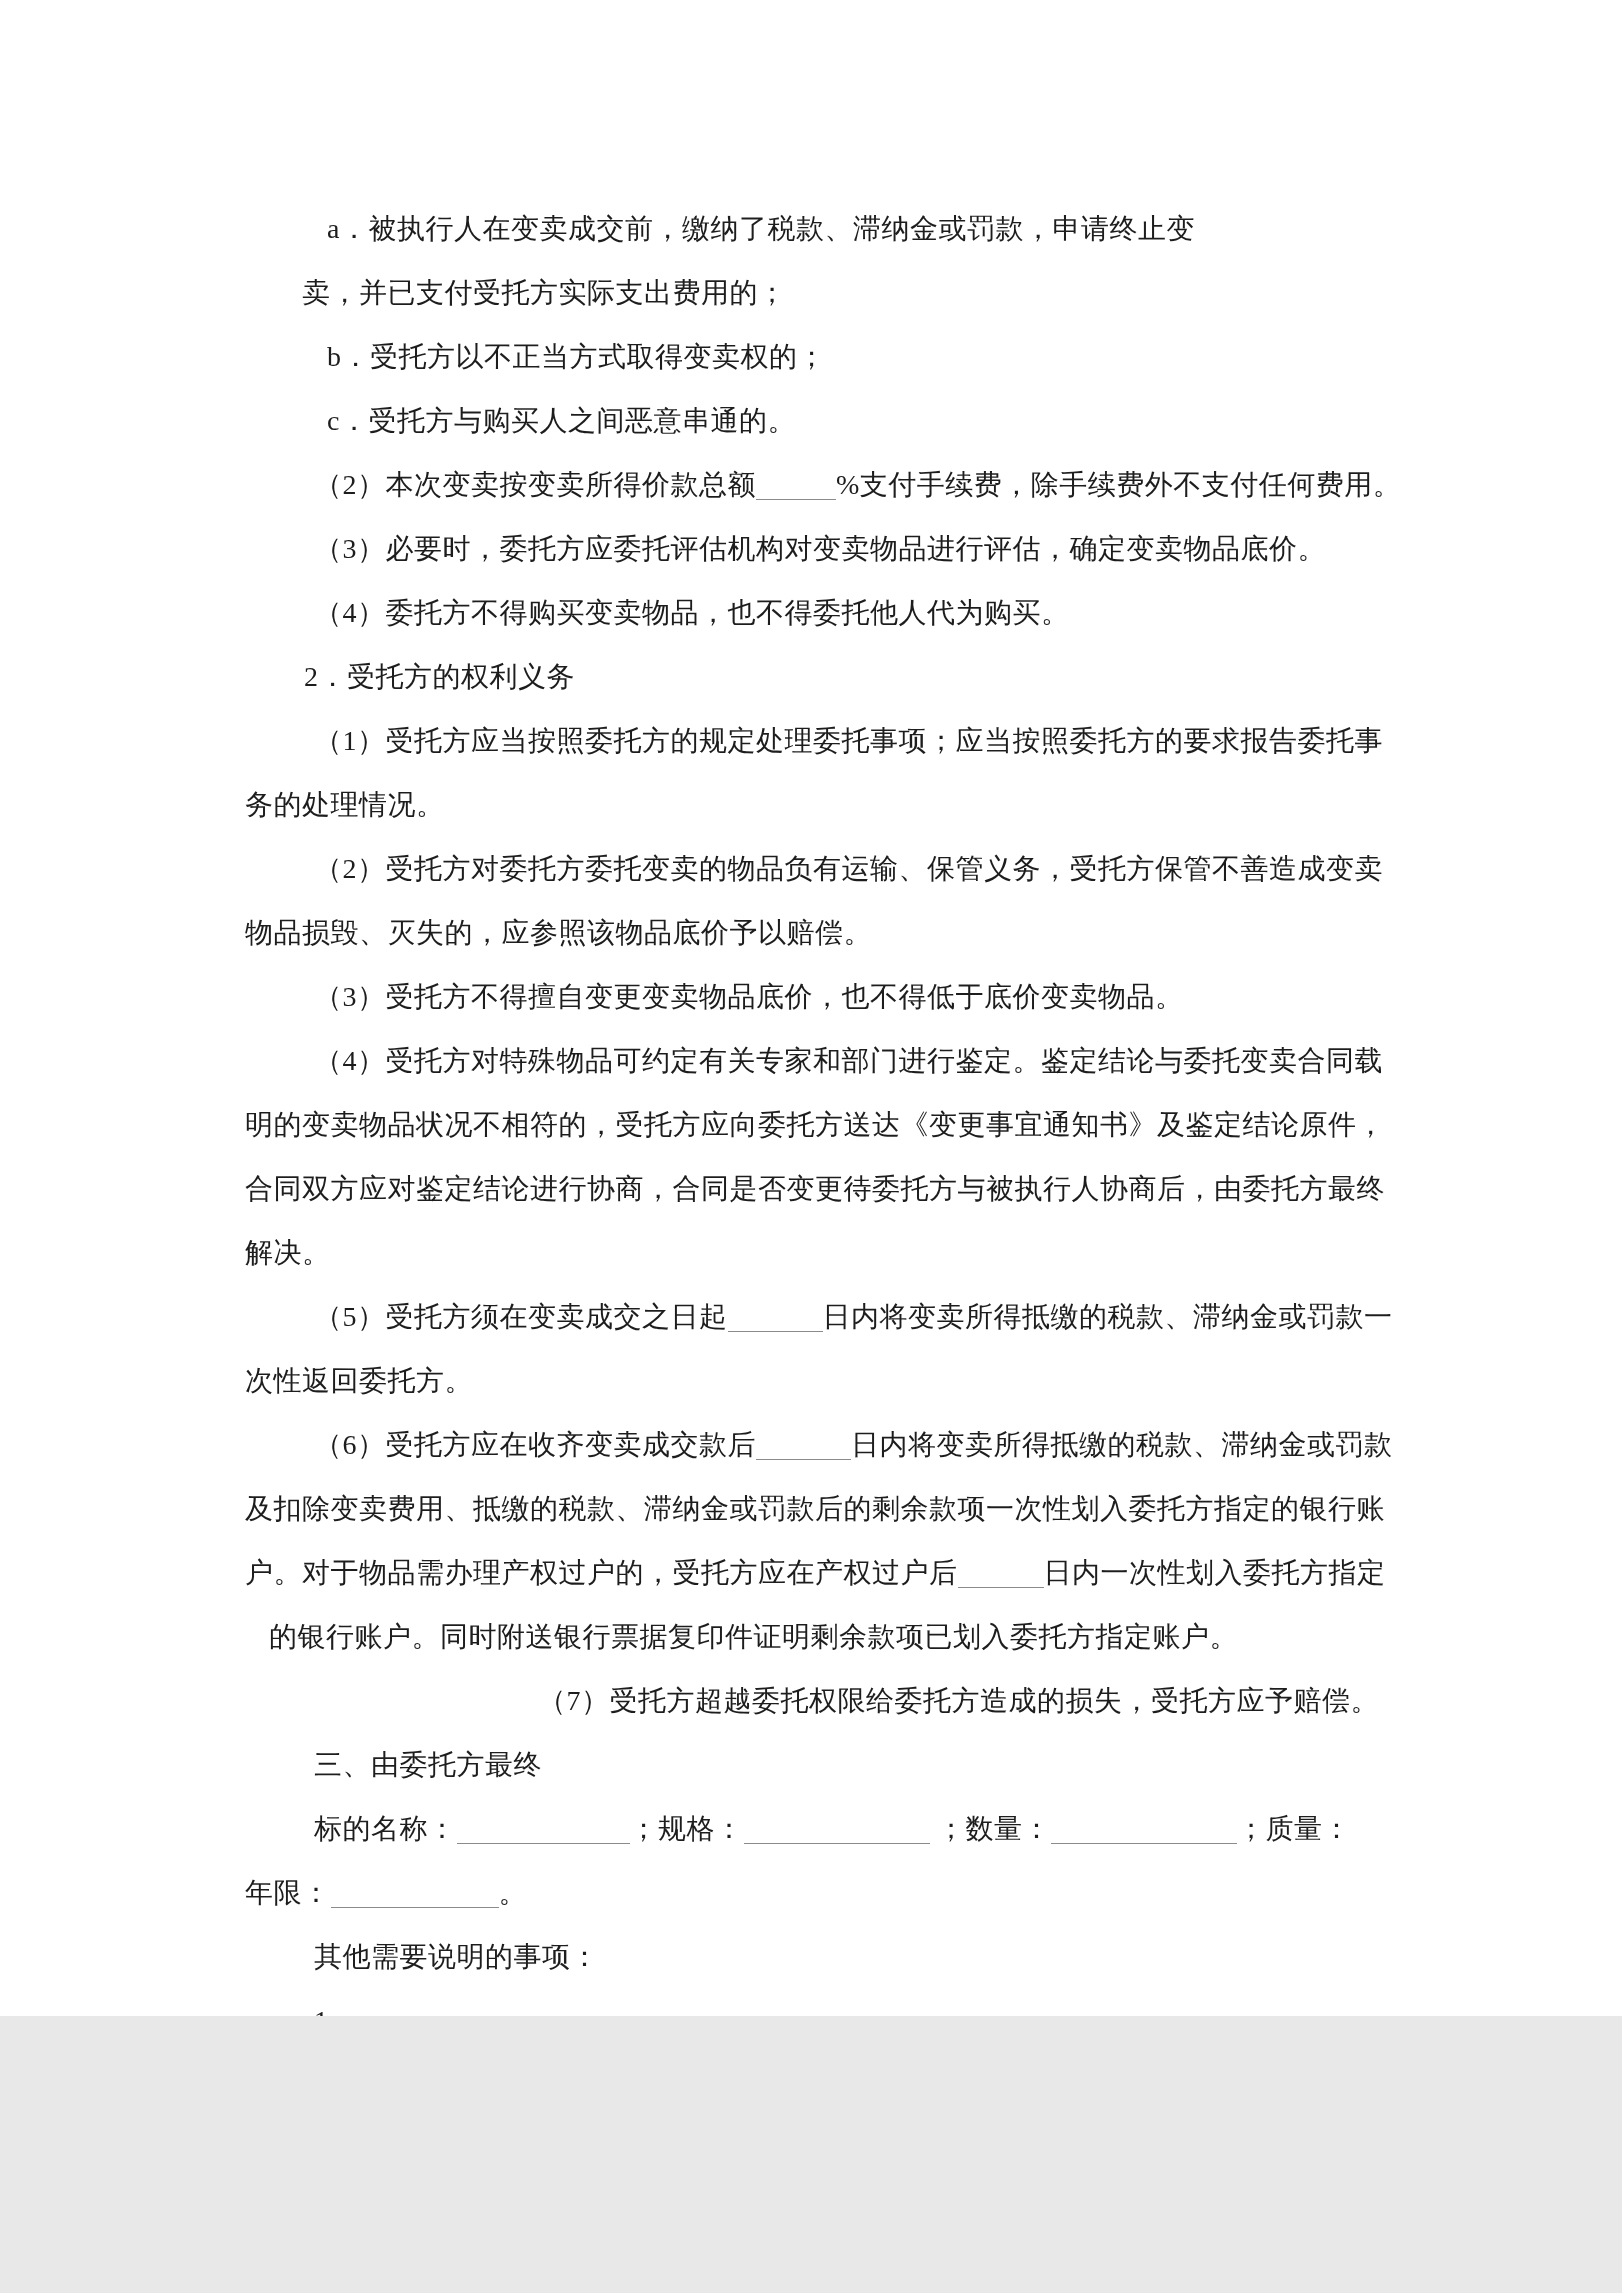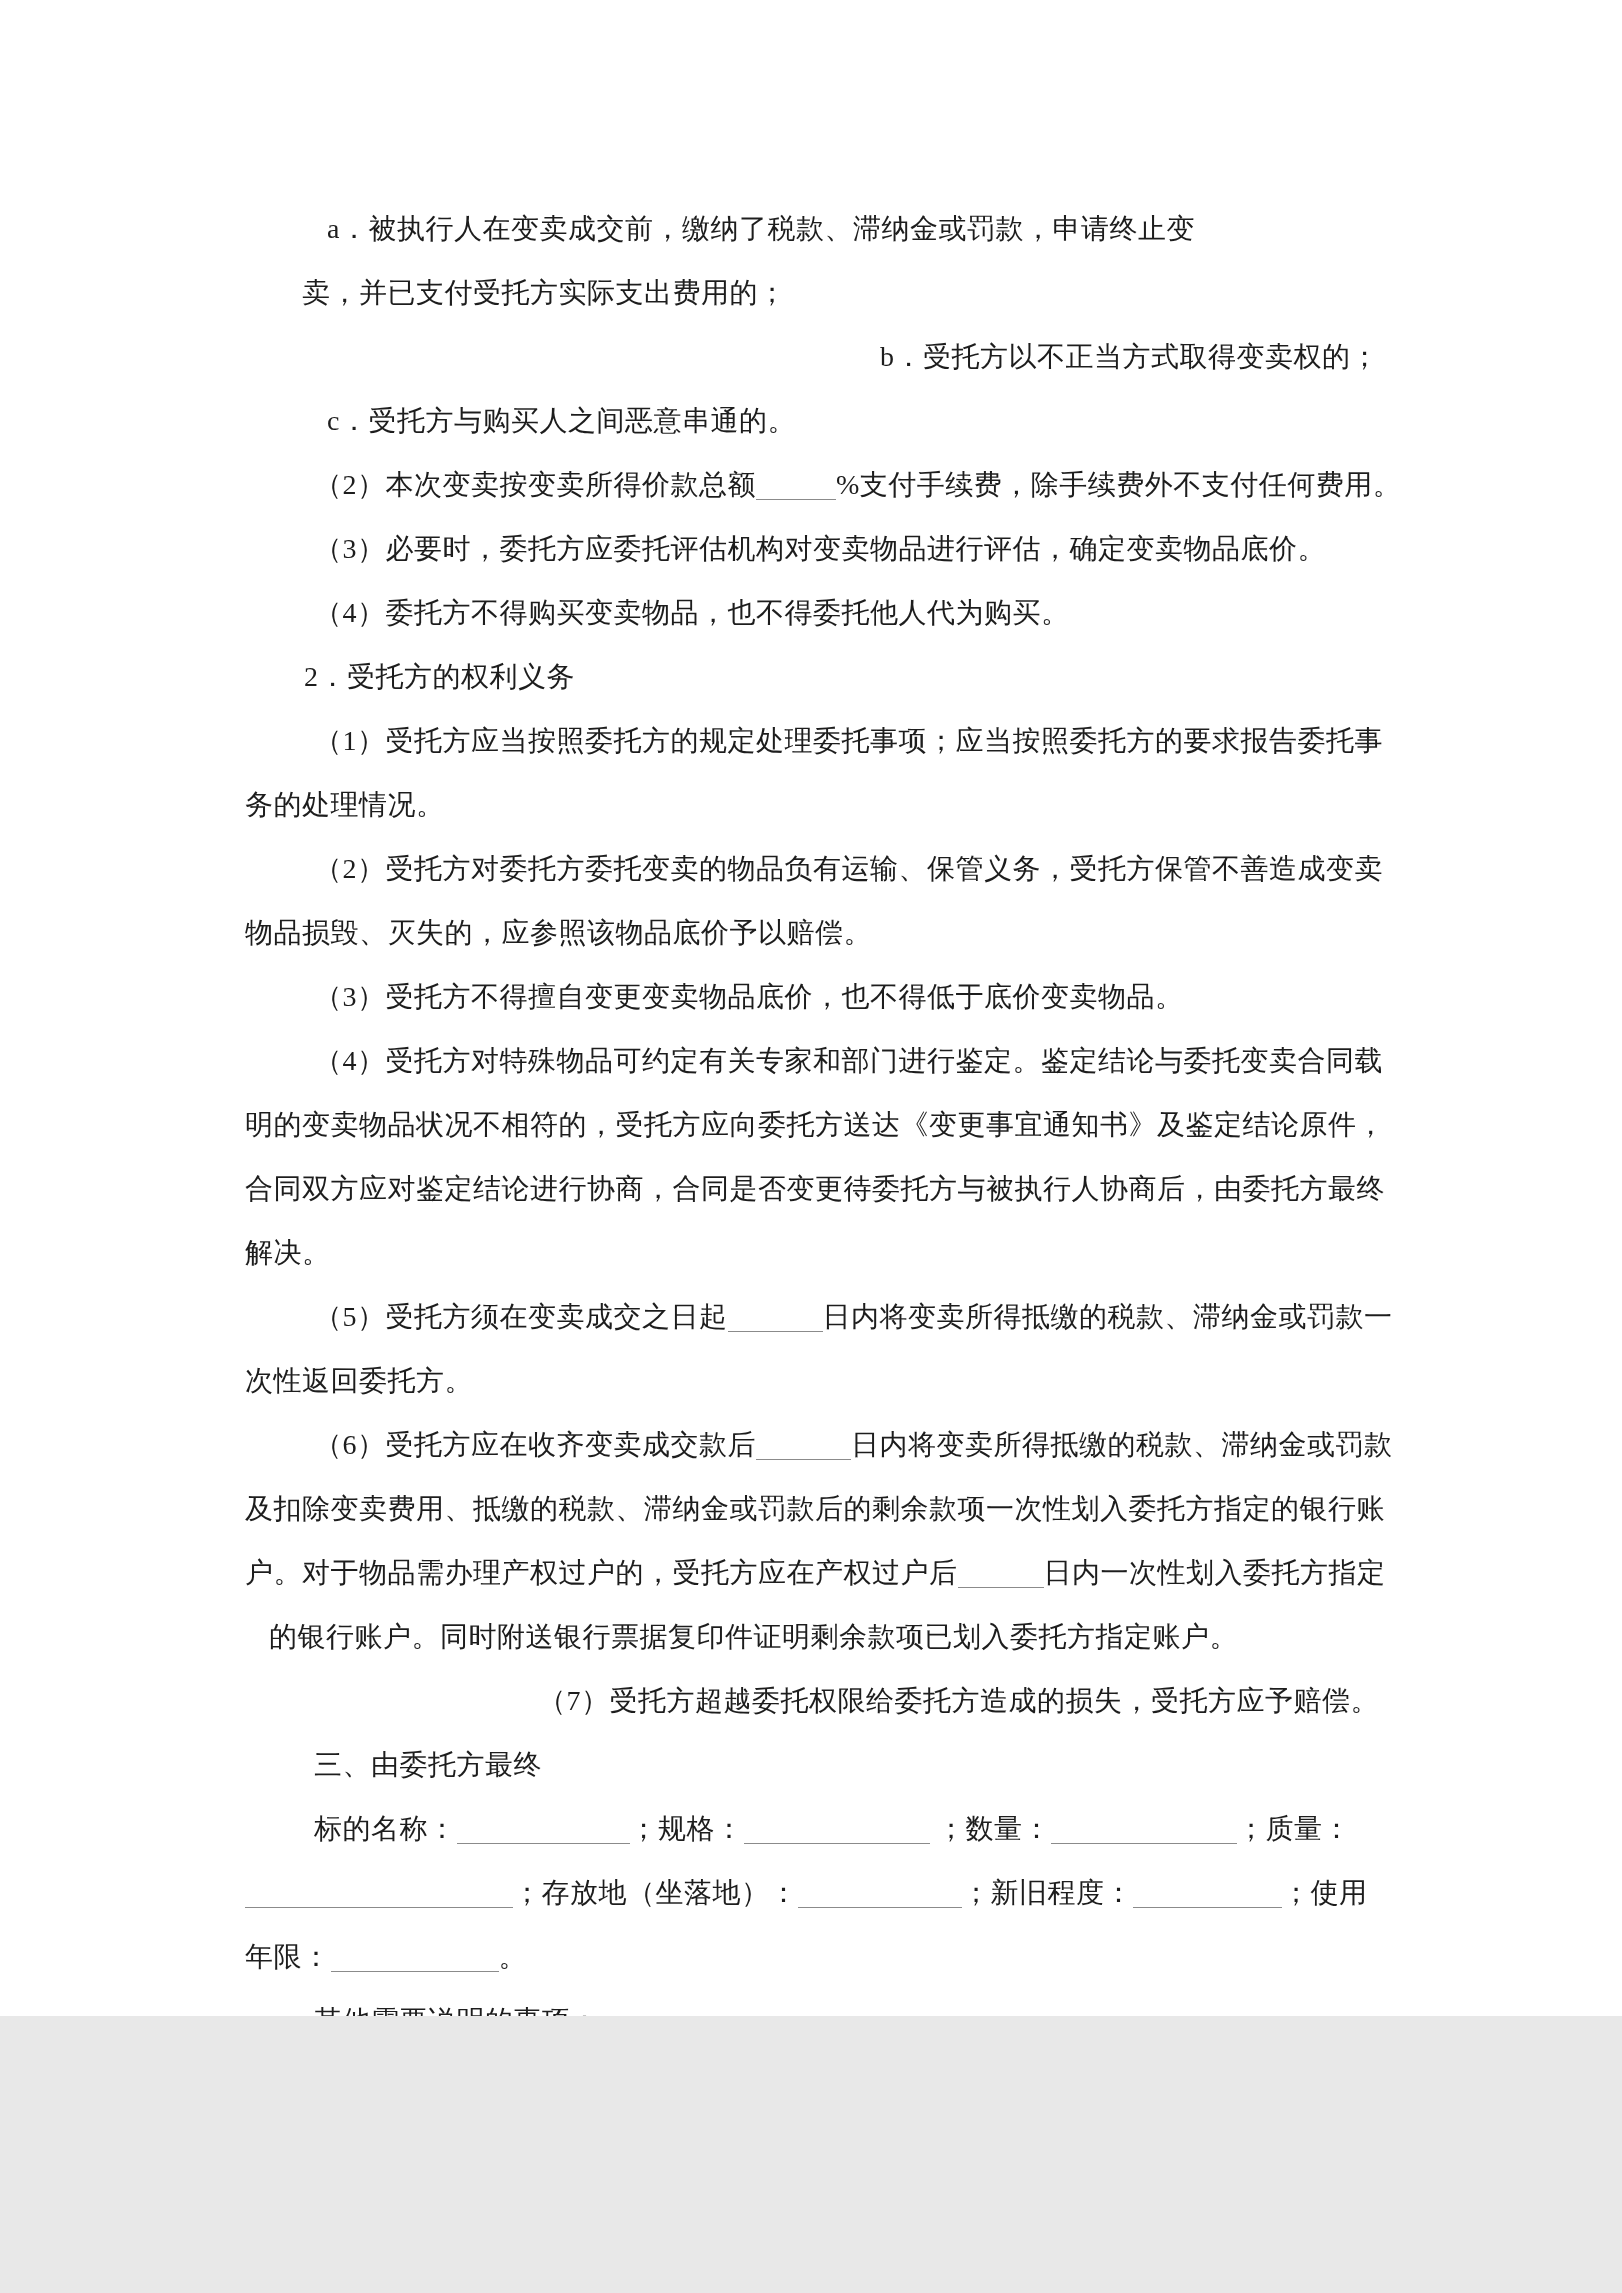--- a/index.html
+++ b/index.html
@@ -49,21 +49,21 @@
     color: #1d1d1d;
   }
 </style>
 </head>
 <body>
 
 <div class="page">
   <div class="body-text">
       <div class="line" style="padding-left: 82px;"><span class="run">a．被执行人在变卖成交前，缴纳了税款、滞纳金或罚款，申请终止变</span></div>
       <div class="line" style="padding-left: 57px;"><span class="run">卖，并已支付受托方实际支出费用的；</span></div>
-      <div class="line" style="padding-left: 82px; text-align: right;"><span class="run">b．受托方以不正当方式取得变卖权的；</span></div>
+      <div class="line" style="padding-left: 82px;"><span class="run">b．受托方以不正当方式取得变卖权的；</span></div>
       <div class="line" style="padding-left: 82px;"><span class="run">c．受托方与购买人之间恶意串通的。</span></div>
       <div class="line" style="padding-left: 69px;"><span class="run">（2）本次变卖按变卖所得价款总额</span><span class="blank" style="width: 80px;"></span><span class="run">%支付手续费，除手续费外不支付任何费用。</span></div>
       <div class="line" style="padding-left: 69px;"><span class="run">（3）必要时，委托方应委托评估机构对变卖物品进行评估，确定变卖物品底价。</span></div>
       <div class="line" style="padding-left: 69px;"><span class="run">（4）委托方不得购买变卖物品，也不得委托他人代为购买。</span></div>
       <div class="line" style="padding-left: 59px;"><span class="run">2．受托方的权利义务</span></div>
       <div class="line" style="padding-left: 69px;"><span class="run">（1）受托方应当按照委托方的规定处理委托事项；应当按照委托方的要求报告委托事</span></div>
       <div class="line" style="padding-left: 0px;"><span class="run">务的处理情况。</span></div>
       <div class="line" style="padding-left: 69px;"><span class="run">（2）受托方对委托方委托变卖的物品负有运输、保管义务，受托方保管不善造成变卖</span></div>
       <div class="line" style="padding-left: 0px;"><span class="run">物品损毁、灭失的，应参照该物品底价予以赔偿。</span></div>
       <div class="line" style="padding-left: 69px;"><span class="run">（3）受托方不得擅自变更变卖物品底价，也不得低于底价变卖物品。</span></div>
@@ -73,20 +73,19 @@
       <div class="line" style="padding-left: 0px;"><span class="run">解决。</span></div>
       <div class="line" style="padding-left: 69px;"><span class="run">（5）受托方须在变卖成交之日起</span><span class="blank" style="width: 95px;"></span><span class="run">日内将变卖所得抵缴的税款、滞纳金或罚款一</span></div>
       <div class="line" style="padding-left: 0px;"><span class="run">次性返回委托方。</span></div>
       <div class="line" style="padding-left: 69px;"><span class="run">（6）受托方应在收齐变卖成交款后</span><span class="blank" style="width: 95px;"></span><span class="run">日内将变卖所得抵缴的税款、滞纳金或罚款</span></div>
       <div class="line" style="padding-left: 0px;"><span class="run">及扣除变卖费用、抵缴的税款、滞纳金或罚款后的剩余款项一次性划入委托方指定的银行账</span></div>
       <div class="line" style="padding-left: 0px;"><span class="run">户。对于物品需办理产权过户的，受托方应在产权过户后</span><span class="blank" style="width: 86px;"></span><span class="run">日内一次性划入委托方指定</span></div>
       <div class="line" style="padding-left: 0px; margin-left: 24px;"><span class="run">的银行账户。同时附送银行票据复印件证明剩余款项已划入委托方指定账户。</span></div>
       <div class="line" style="padding-left: 69px; text-align: right;"><span class="run">（7）受托方超越委托权限给委托方造成的损失，受托方应予赔偿。</span></div>
       <div class="line" style="padding-left: 69px;"><span class="run">三、由委托方最终</span></div>
       <div class="line" style="padding-left: 69px;"><span class="run">标的名称：</span><span class="blank" style="width: 173px;"></span><span class="run">；规格：</span><span class="blank" style="width: 186px;"></span><span class="run"> ；数量：</span><span class="blank" style="width: 186px;"></span><span class="run">；质量：</span></div>
-      <div class="line" style="padding-left: 0px;"><span class="blank" style="width: 268px;"></span><span class="run">；存放地（坐落地）：</span><span class="blank" style="width: 164px;"></span><span class="run">；新旧程度：</span><span class="blank" style="width: 149px;"></span><span class="run">；使用</span></div>
       <div class="line" style="padding-left: 0px;"><span class="run">年限：</span><span class="blank" style="width: 168px;"></span><span class="run">。</span></div>
       <div class="line" style="padding-left: 69px;"><span class="run">其他需要说明的事项：</span></div>
       <div class="line" style="padding-left: 69px;"><span class="run">1．</span><span class="blank" style="width: 668px;"></span><span class="run">。</span></div>
     </div>
   <div class="footer">2</div>
 </div>
 
 
 </body></html>

